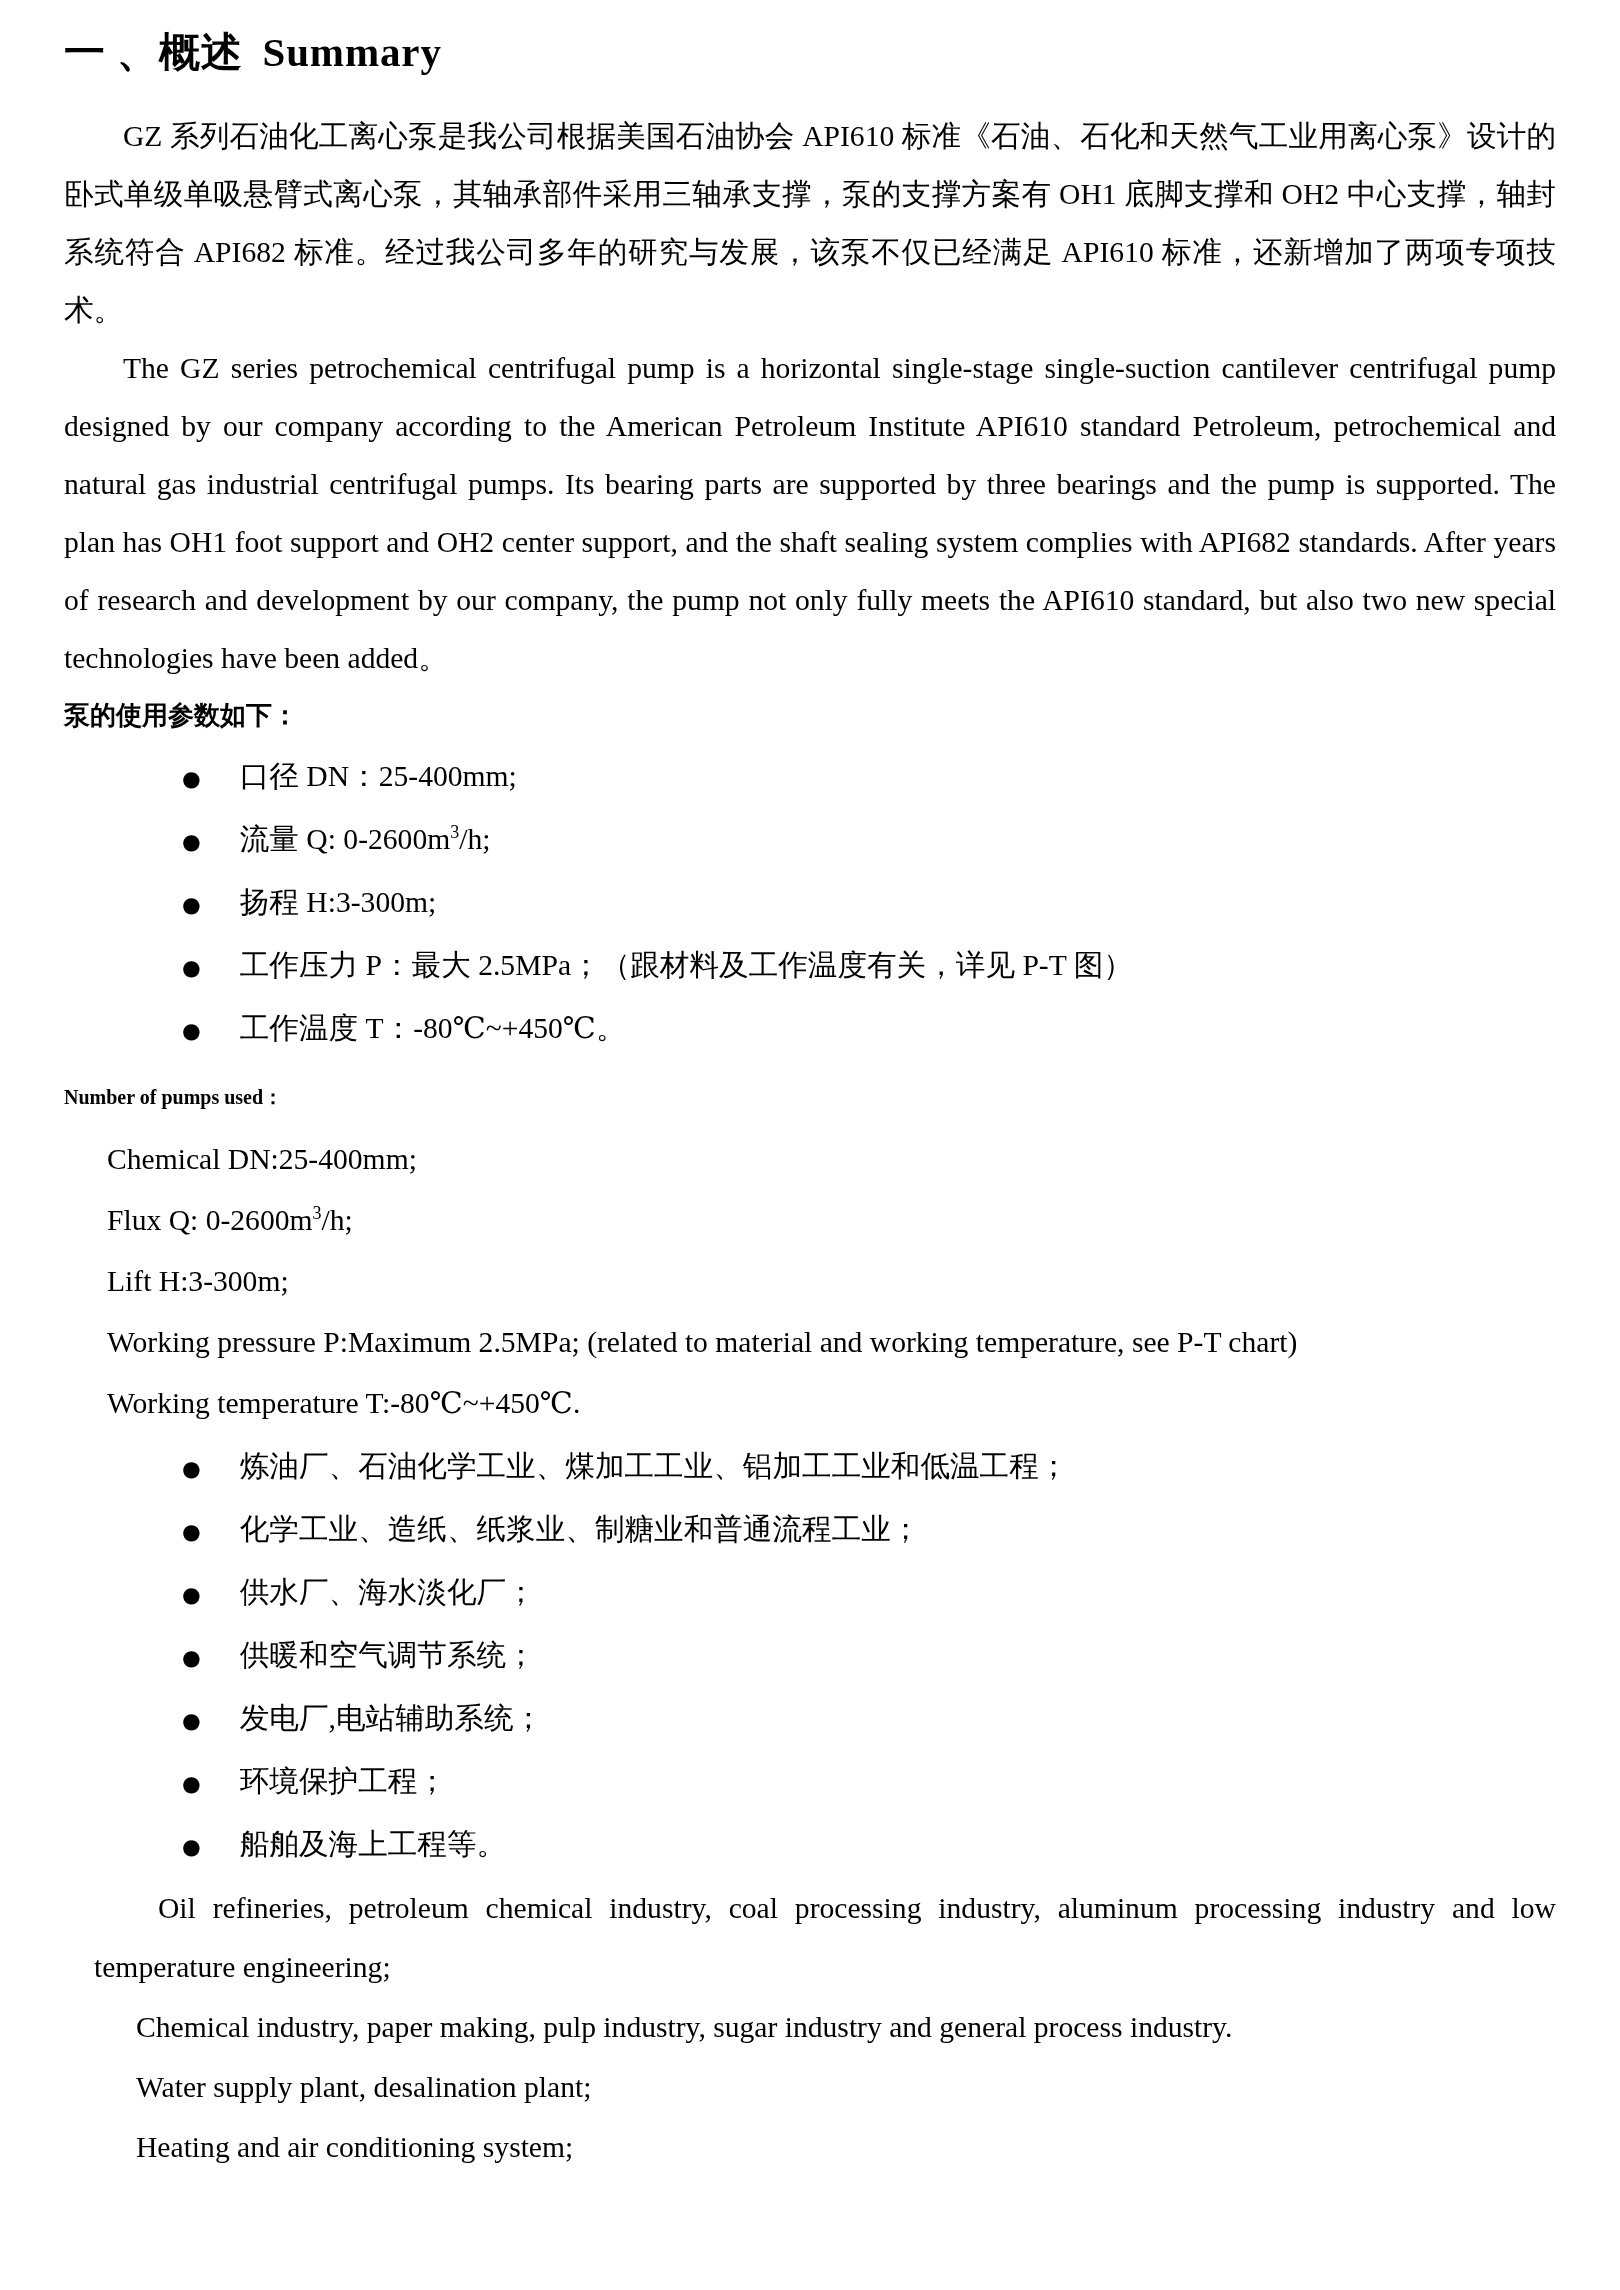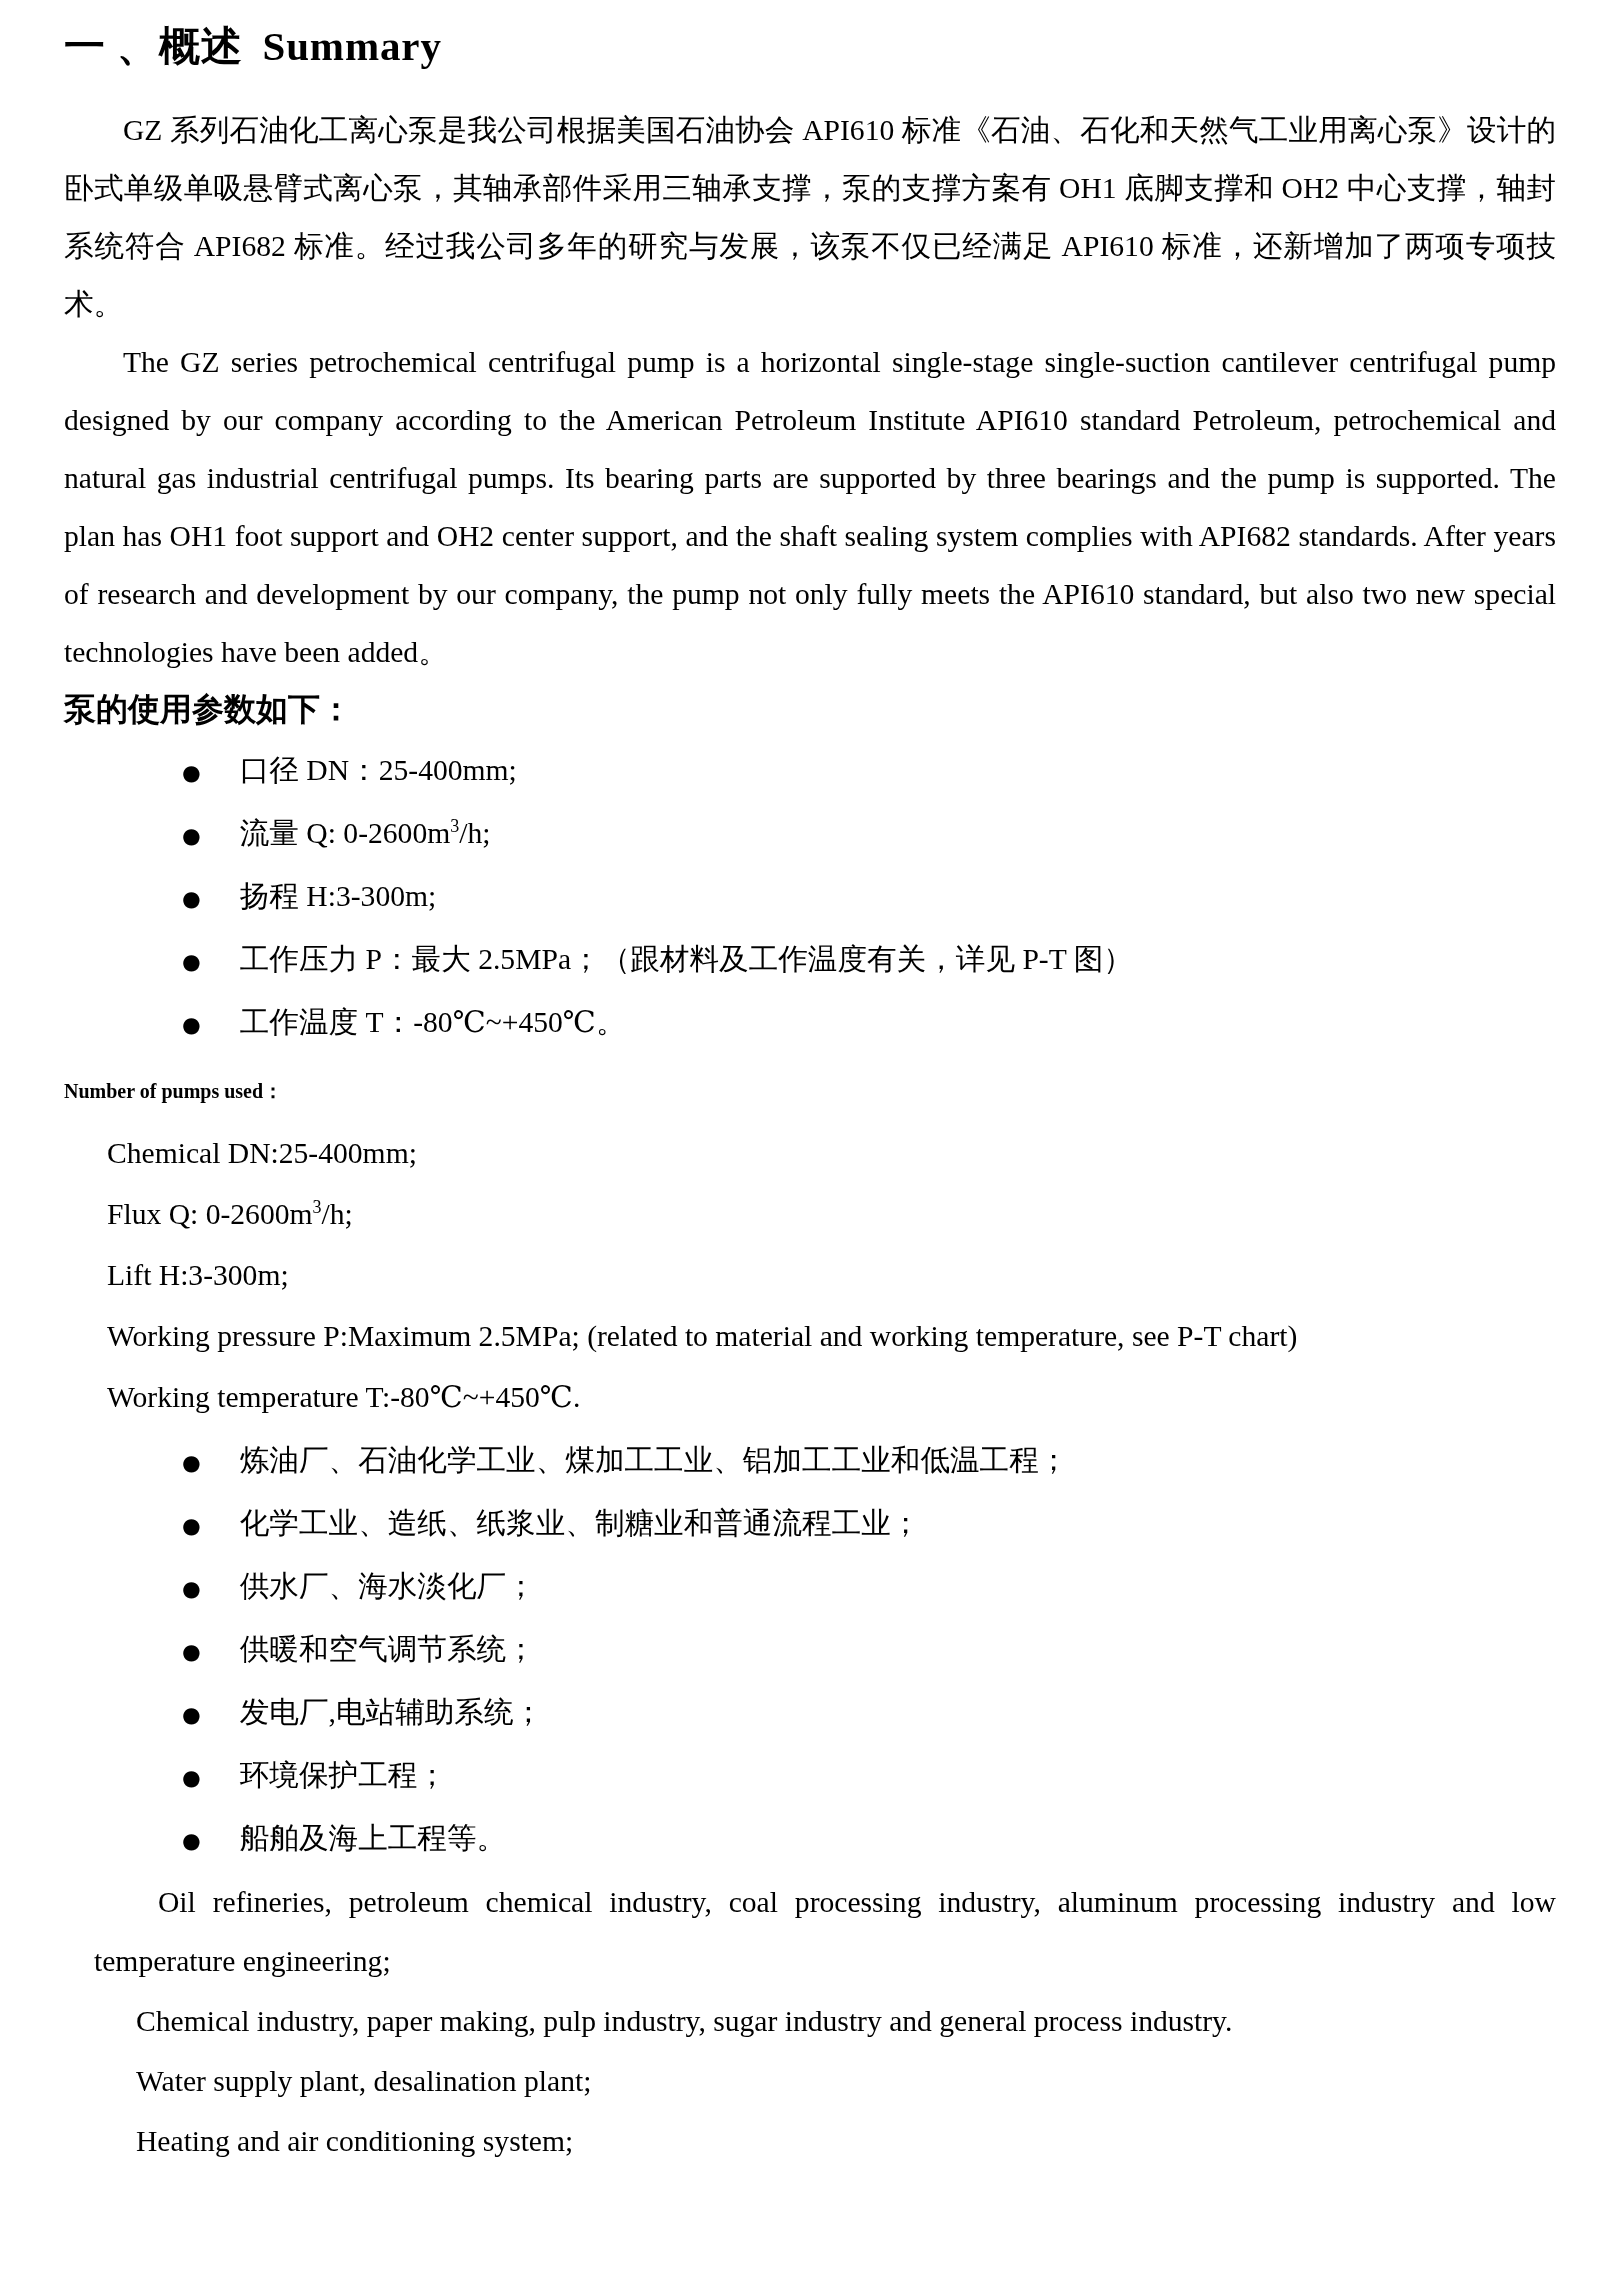--- a/index.html
+++ b/index.html
@@ -4,21 +4,21 @@
 <style>
   html, body { margin: 0; padding: 0; background: #ffffff; }
   .page {
     position: relative;
     width: 1620px;
     height: 2291px;
     margin: 0 auto;
     background: #ffffff;
     color: #000000;
     box-sizing: border-box;
-    padding: 14px 64px 0 64px;
+    padding: 20px 64px 0 64px;
     font-family: "Liberation Serif", "DejaVu Serif", serif;
     font-size: 29.6px;
     overflow: hidden;
   }
   h1, h2 {
     font-weight: bold;
     font-size: 41px;
     letter-spacing: 0.9px;
     font-family: "Liberation Serif", "DejaVu Serif", serif;
   }
@@ -27,21 +27,21 @@
   .h-en { margin-left: 19.7px; }
   p { margin: 0; }
   .body-par {
     line-height: 58px;
     text-align: justify;
   }
   .ind { text-indent: 59px; }
   .label-zh {
     font-weight: bold;
     line-height: 57px;
-    font-size: 32px;
+    font-size: 26px;
   }
   .label-en {
     font-weight: bold;
     line-height: 59px;
     font-size: 20px;
     margin-top: 7.2px;
   }
   .blist { margin: 1.8px 0 0 0; }
   .brow {
     display: flex;

